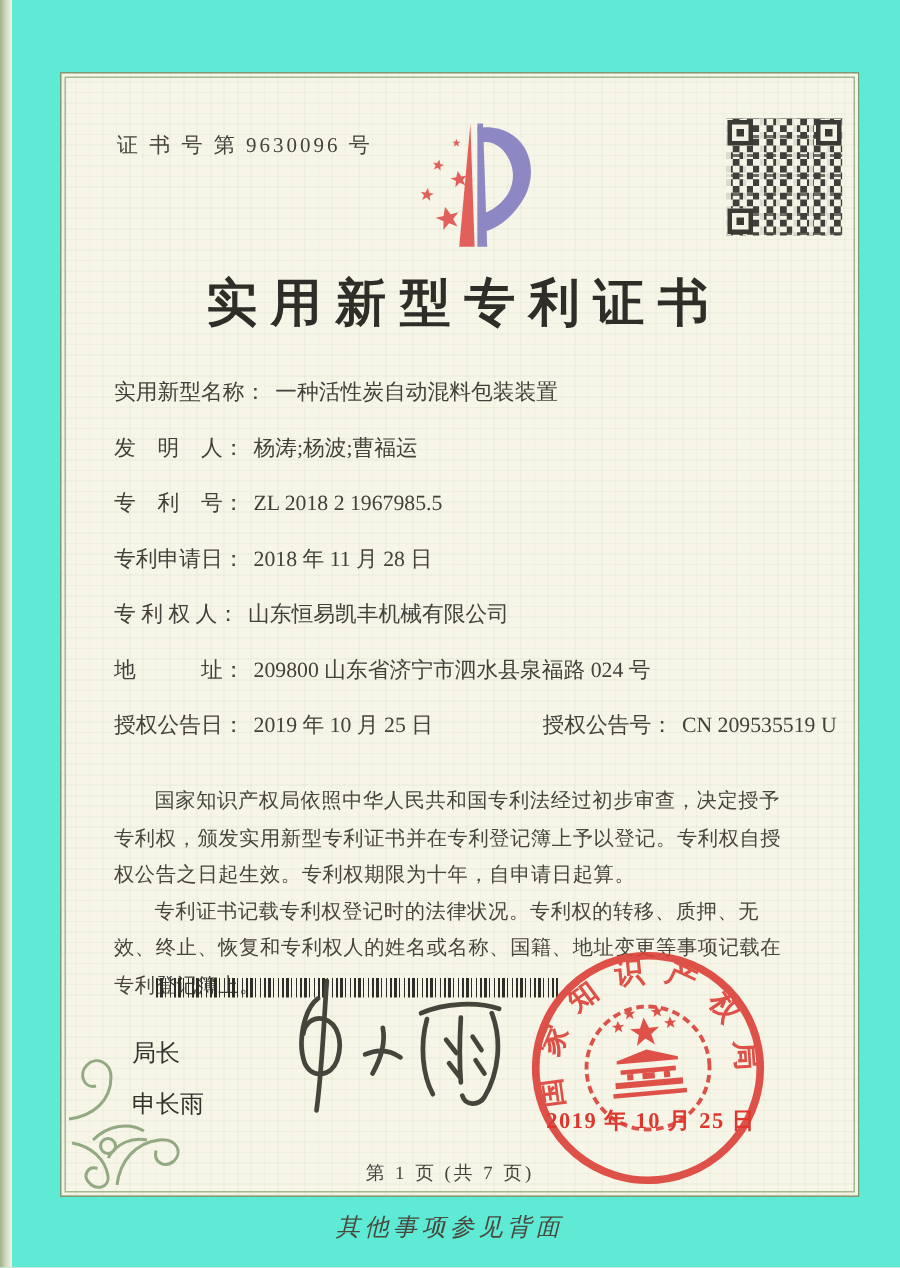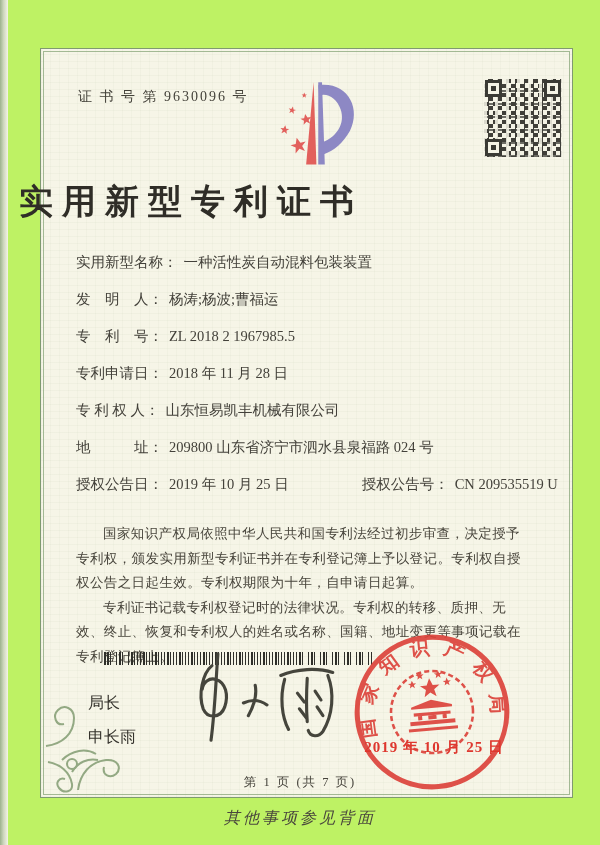--- a/index.html
+++ b/index.html
@@ -1,18 +1,18 @@
 <!DOCTYPE html>
 <html><head>
 <meta charset="utf-8">
 <style>
   html,body { margin:0; padding:0; background:#e9e7db; }
   .page {
     position:relative; width:600px; height:845px; overflow:hidden;
-    background:#bef264;
+    background:#5eead4;
     font-family:"Liberation Serif","DejaVu Serif",serif;
     color:#3c3a33;
   }
   .scan-edge { position:absolute; left:0; top:0; bottom:0; width:8px;
     background:linear-gradient(90deg,#9db28d,#cdd7bd 45%,#f4f3e7); }
   .frame {
     position:absolute; left:40px; top:48px; width:531px; height:748px;
     border:1.5px solid #7f9a70; background:#f6f5e7;
     box-shadow: inset 0 0 0 2px #f6f5e7, inset 0 0 0 3px #a3b994;
   }
@@ -26,21 +26,21 @@
     background:
       repeating-linear-gradient(90deg, rgba(246,245,231,.85) 0 3px, transparent 3px 11px),
       repeating-linear-gradient(0deg, rgba(64,64,58,.75) 0 2px, transparent 2px 13px),
       repeating-conic-gradient(#403f39 0% 25%, #f4f3e5 0% 50%);
     background-size:auto,auto,9px 9px;
   }
   .finder { position:absolute; width:17px; height:17px; border:3px solid #3a3a34; background:#f4f3e5; box-sizing:border-box; }
   .finder::after { content:""; position:absolute; left:3px; top:3px; width:5px; height:5px; background:#3a3a34; }
   .f-tl { left:1px; top:1px; } .f-tr { right:1px; top:1px; } .f-bl { left:1px; bottom:1px; }
   .logo { position:absolute; left:252px; top:76px; width:112px; height:106px; }
-  .title { position:absolute; left:0; right:0; top:179px; text-align:left;
+  .title { position:absolute; left:0; right:0; top:179px; text-align:center;
     font-size:34px; font-weight:700; letter-spacing:9px; padding-left:9px; color:#2f2d27;margin-left:10px; }
   .fields { position:absolute; left:76px; top:251px; width:452px; font-size:14.5px; color:#43413a; }
   .row { display:flex; margin-bottom:15px; line-height:22px; }
   .flabel { flex:none; white-space:nowrap; }
   .row .fvalue { flex:1; margin-left:6px; }
   .row.dbl .fvalue { flex:none; }
   .row.dbl .flabel2 { margin-left:73px; white-space:nowrap; }
   .paras { position:absolute; left:76px; top:522px; width:452px; font-size:13.5px;
     line-height:1.82; color:#48453c; letter-spacing:0.4px; }
   .paras p { margin:0; text-indent:2em; }

